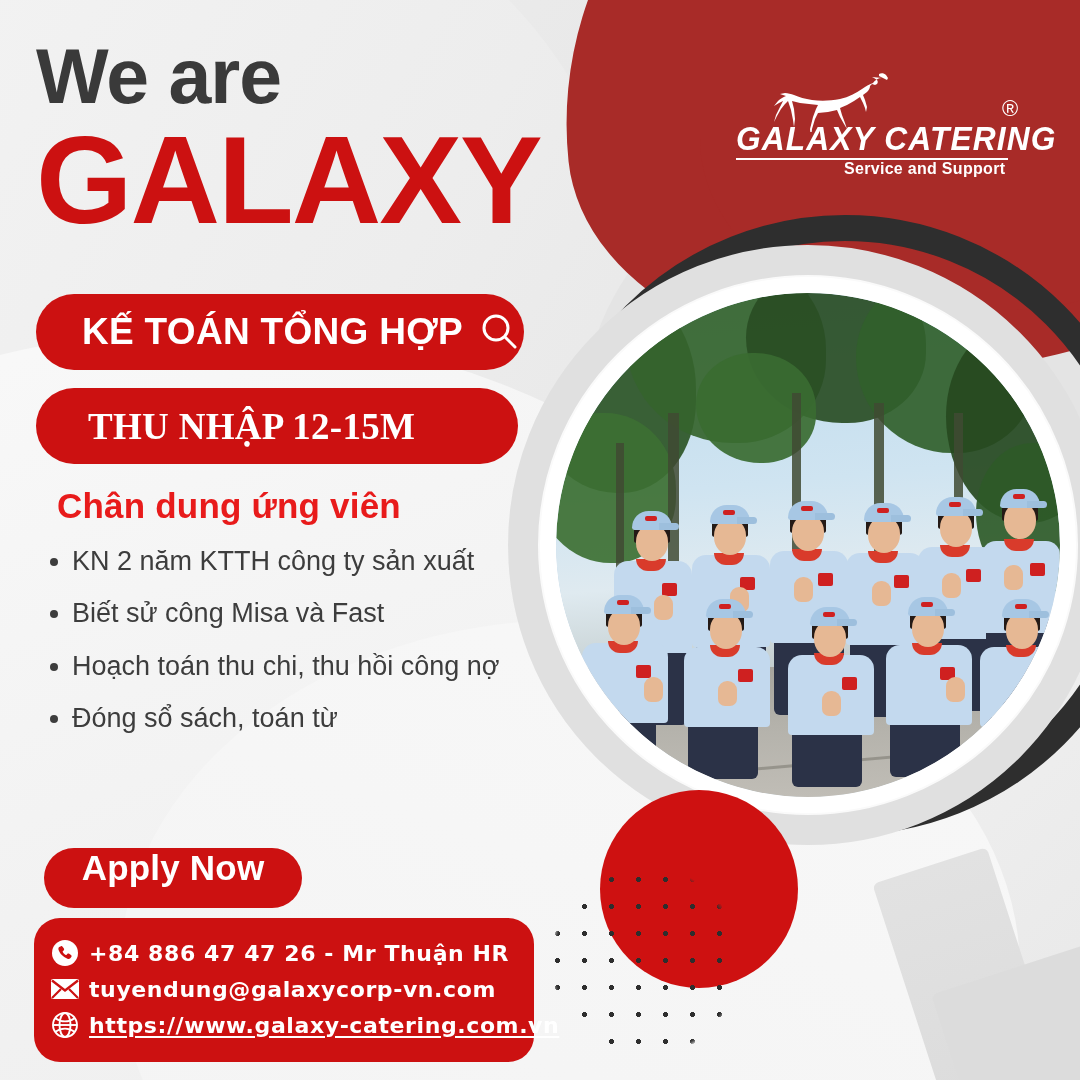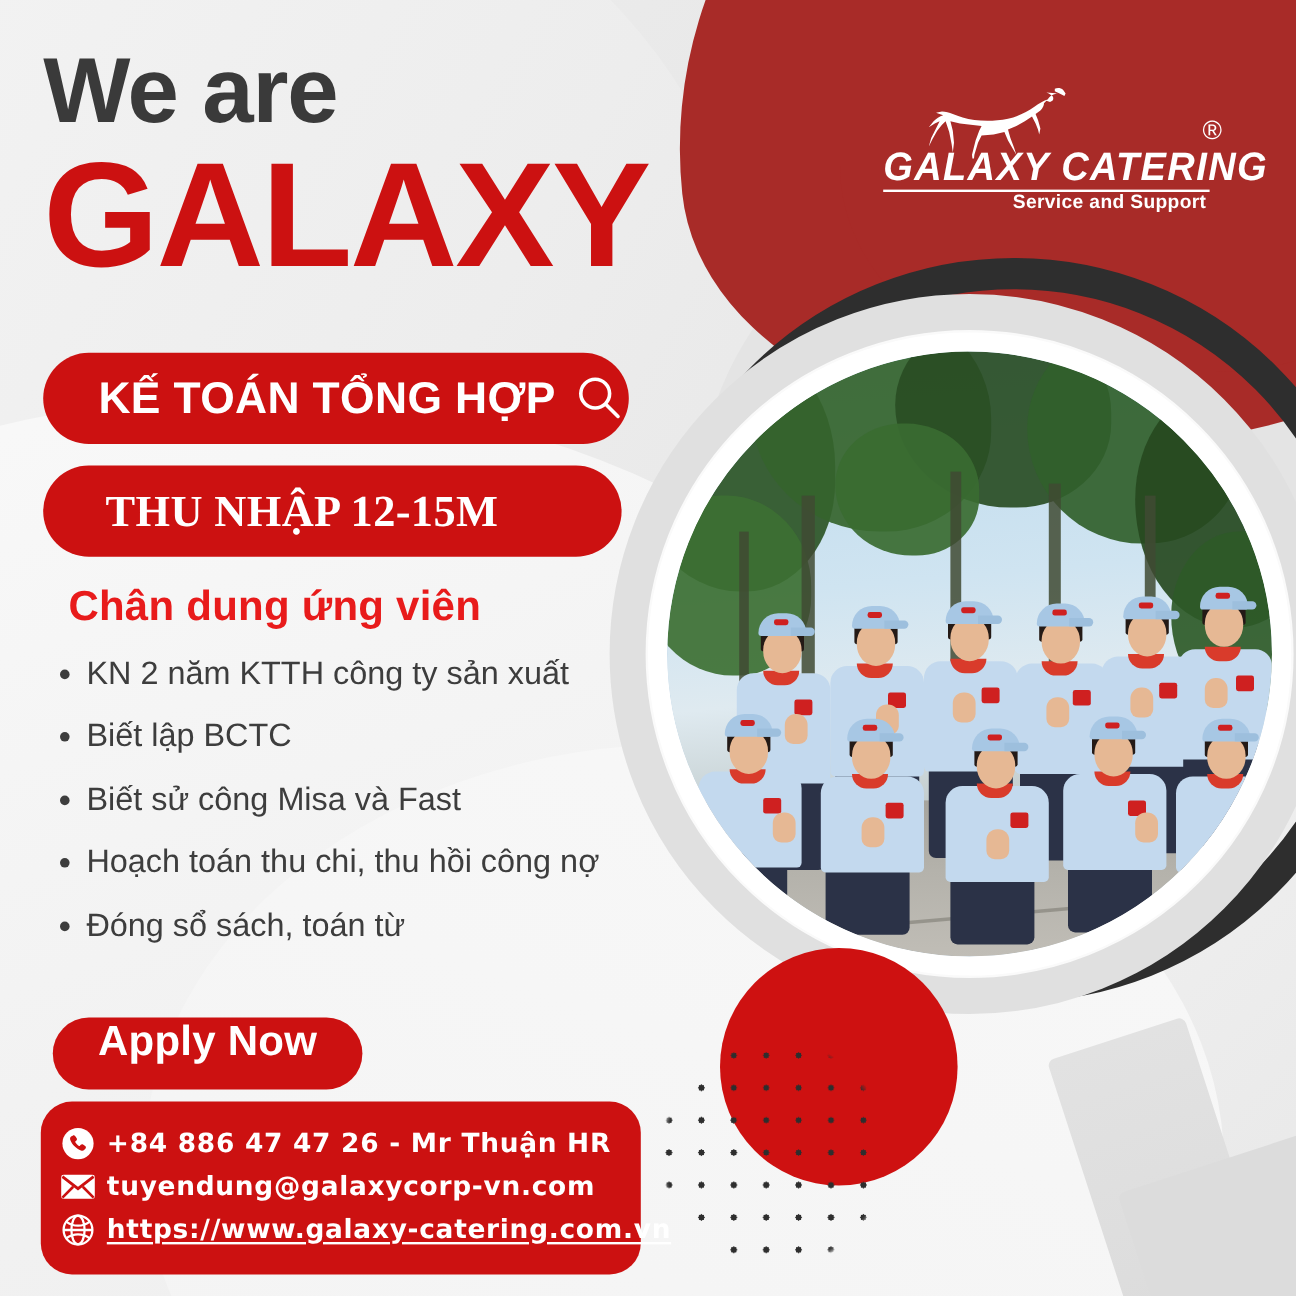--- a/index.html
+++ b/index.html
@@ -661,21 +661,20 @@
     </span>
   </div>
 
   <div class="pill pill-salary">
     <span class="pill-salary-text">THU NHẬP 12-15M</span>
   </div>
 
   <div class="section-title">Chân dung ứng viên</div>
   <ul class="bullets">
     <li>KN 2 năm KTTH công ty sản xuất</li>
-    <li> Biết lập BCTC</li>
     <li>Biết sử công Misa và Fast</li>
     <li>Hoạch toán thu chi, thu hồi công nợ</li>
     <li>Đóng sổ sách, toán từ</li>
   </ul>
 
   <div class="apply-btn">
     <span class="apply-btn-text">Apply Now</span>
   </div>
 
   <div class="contact-box">

